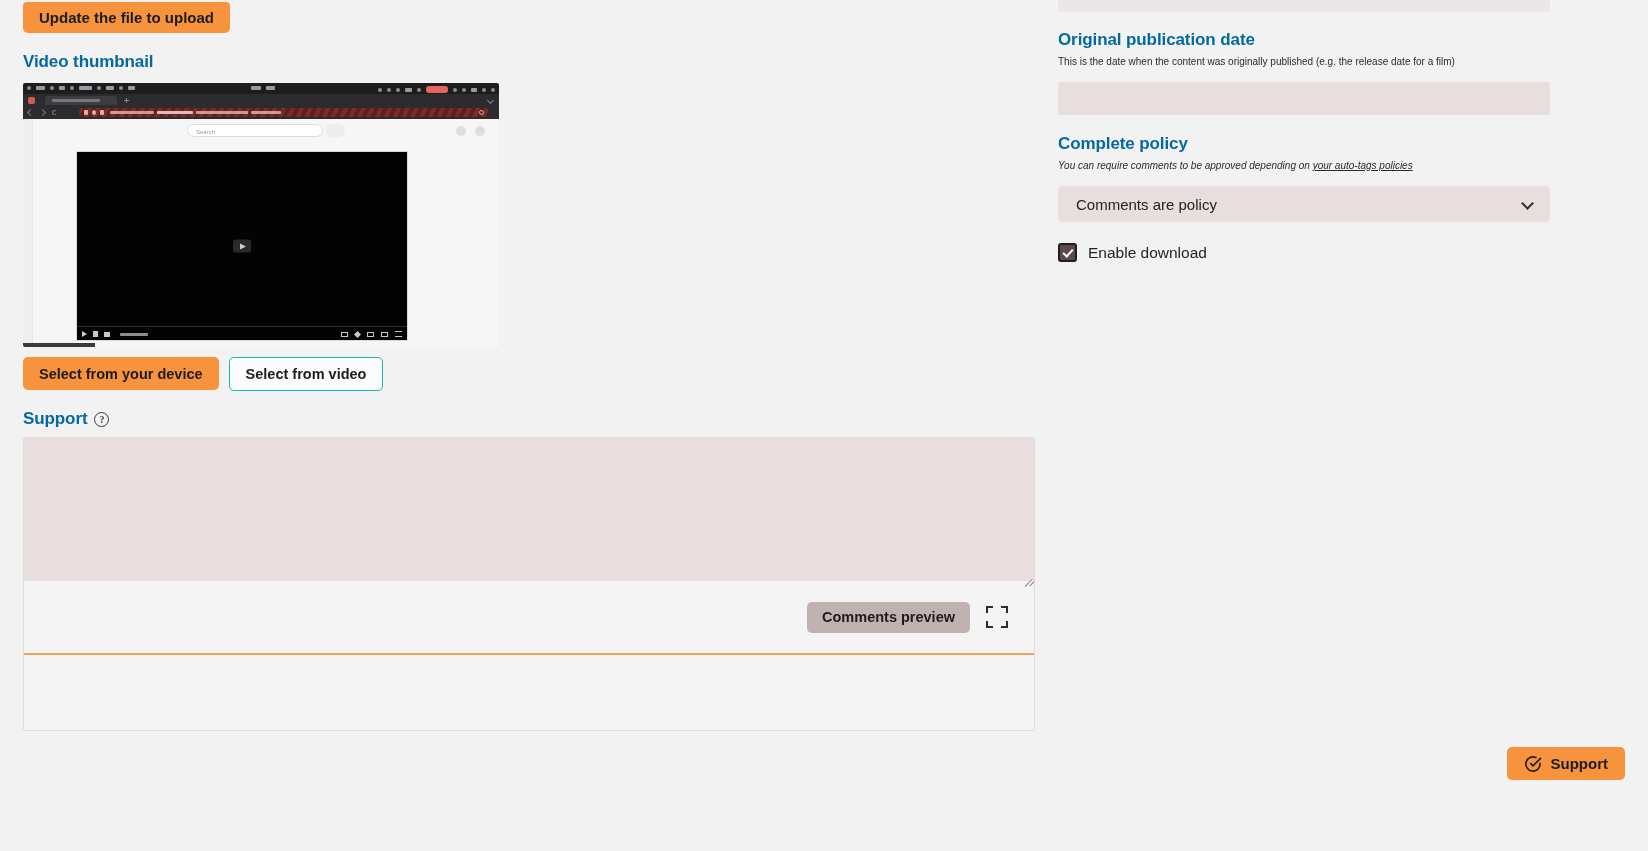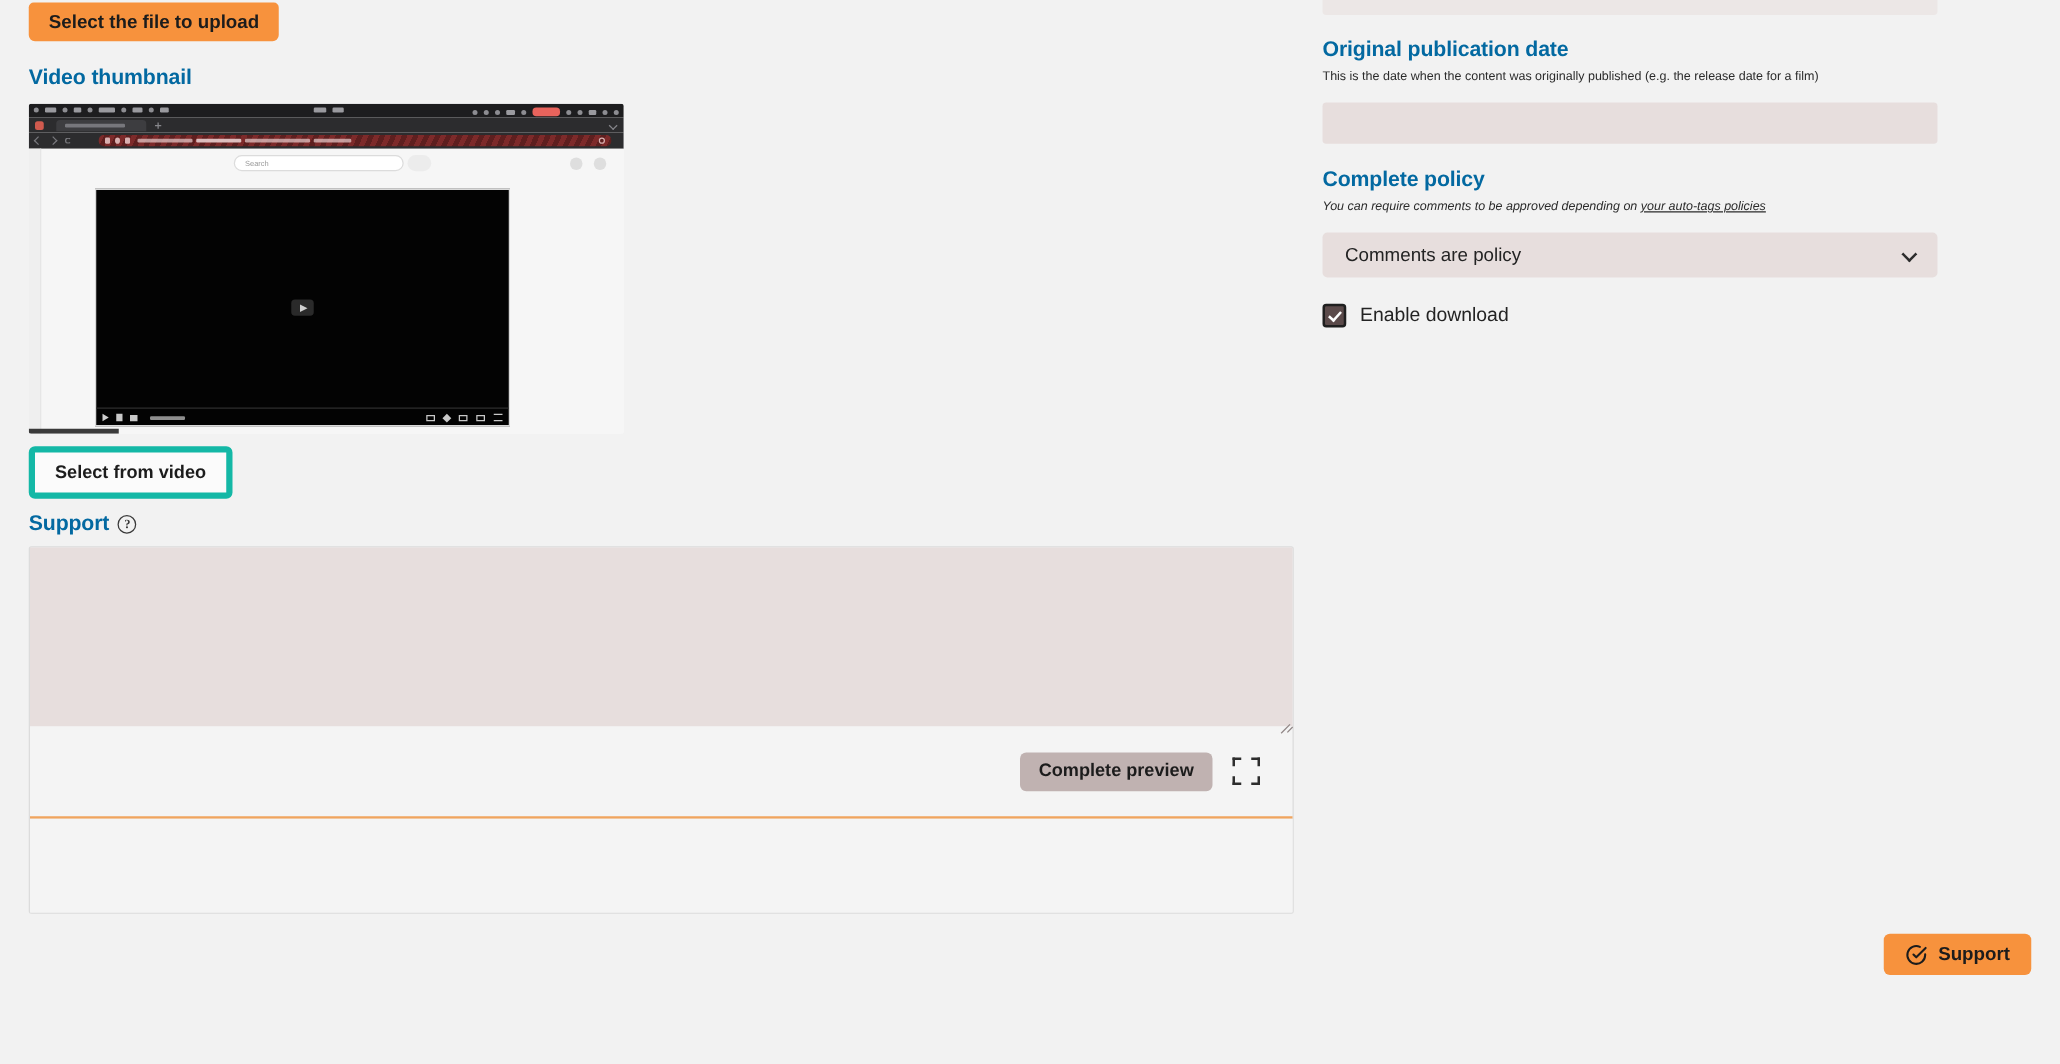--- a/index.html
+++ b/index.html
@@ -25,21 +25,21 @@
     background: #f7923d; color: #1c1c1c;
     font-size: 15px; font-weight: 700;
     border: none; border-radius: 5px;
     padding: 0 16px; height: 34px;
     cursor: pointer; font-family: inherit;
   }
   .btn-white {
     display: inline-flex; align-items: center; justify-content: center;
     background: #fbfbfb; color: #1c1c1c;
     font-size: 15px; font-weight: 700;
-    border: 5px solid #14b8a6; border-radius: 5px;
+    border: 1px solid #14b8a6; border-radius: 5px;
     padding: 16px 16px; height: 34px;
     cursor: pointer; font-family: inherit;
   }
 
   .upload-btn { position: absolute; left: 0; top: 2px; height: 31px; border-radius: 4px 4px 5px 5px; }
 
   .thumb-heading { position: absolute; left: 0; top: 52px; }
 
   
   .thumb {
@@ -245,21 +245,21 @@
   }
   .check-circle { width: 18px; height: 18px; flex: none; }
 </style>
 </head>
 <body>
 
 <div class="page">
 
   <div class="left-col">
 
-    <button class="btn-orange upload-btn">Select the file to upload</button>
+    <button class="btn-orange upload-btn">Update the file to upload</button>
 
     <div class="h-label thumb-heading">Video thumbnail</div>
 
     <div class="thumb">
 
       <div class="tb-os">
         <div class="grp" style="left:4px;">
           <i class="dot"></i>
             <i class="pill" style="width:9px;"></i>
           <i class="dot"></i>
@@ -344,37 +344,38 @@
               <i class="fs"></i>
             </div>
           </div>
         </div>
 
         <div class="progressbar"></div>
       </div>
     </div>
 
     <div class="thumb-actions">
+      <button class="btn-orange">Select from your device</button>
       <button class="btn-white">Select from video</button>
     </div>
 
     <div class="support-heading">
       <span class="h-label">Support</span>
       <span class="qmark">?</span>
     </div>
 
     <div class="editor-wrap">
       <textarea class="editor-area" placeholder="" style=""></textarea>
       <div class="resize-grip">
         <i></i>
           <i></i>
       </div>
 
       <div class="editor-toolbar">
-        <button class="btn-preview">Complete preview</button>
+        <button class="btn-preview">Comments preview</button>
         <button class="btn-expand">
           <i></i>
             <i></i>
             <i></i>
             <i></i>
         </button>
       </div>
 
       <div class="orange-divider"></div>
       <div class="editor-bottom"></div>

